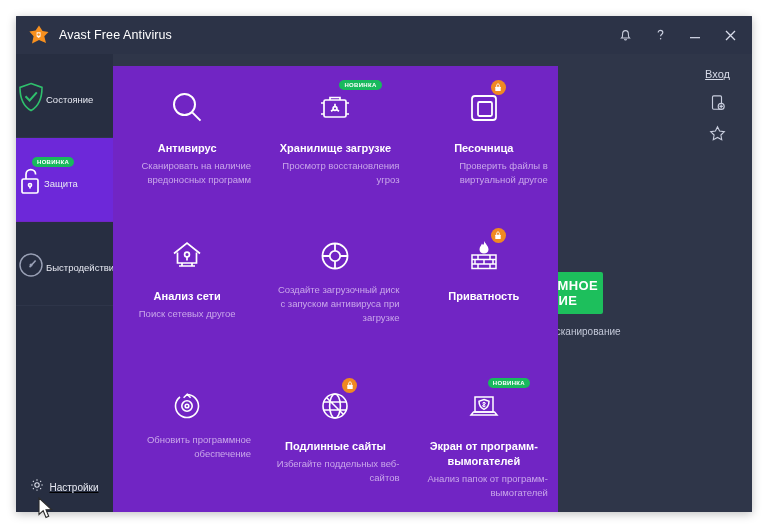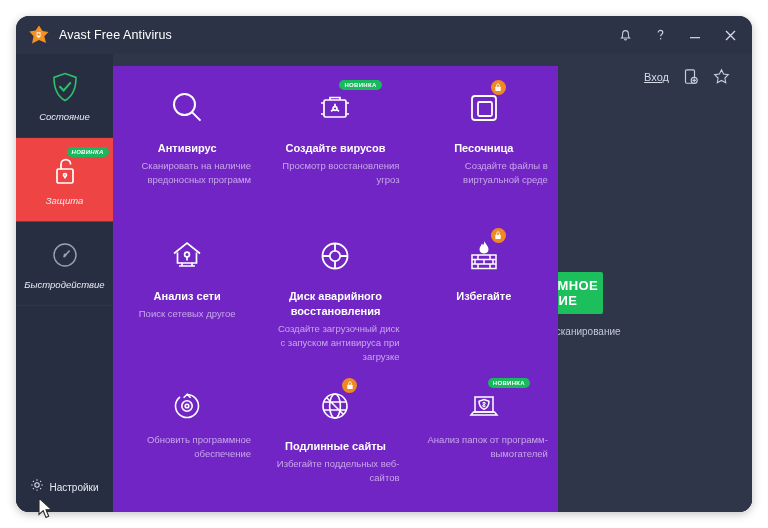--- a/index.html
+++ b/index.html
@@ -9,21 +9,21 @@
     font-family: "Liberation Sans", sans-serif;
     overflow: hidden;
   }
   #root { position: relative; width: 768px; height: 528px; background: #ffffff; }
 
   
   .desktop {
     position: absolute; left: 16px; top: 16px;
     width: 736px; height: 496px;
     background: #2f3649;
-    border-radius: 13px;
+    border-radius: 1px;
     overflow: hidden;
     box-shadow: 0 2px 10px rgba(0,0,0,0.25);
   }
   .desk-shape-a {
     position: absolute; right: -40px; top: 300px;
     width: 360px; height: 260px;
     background: #333b4f;
     transform: skewY(-14deg);
   }
   .desk-shape-b {
@@ -69,52 +69,52 @@
 
   
   .sidebar {
     position: absolute; left: 0; top: 0;
     width: 97px; height: 458px;
     background: #272e41;
   }
   .side-item {
     position: relative;
     height: 83px;
-    display: flex; flex-direction: column;
-    align-items: center; justify-content: center;
+    display: flex; 
+    align-items: center; justify-content: flex-start;
     cursor: pointer;
     border-bottom: 1px solid #2e3549;
-    font-style: italic;
-  }
-  .side-item.active { background: #ef4444; border-bottom-color: #7125c4; }
+  }
+  .side-item.active { background: #6d28d9; border-bottom-color: #7125c4; }
   .side-icon { height: 34px; display: flex; align-items: flex-end; justify-content: center; position: relative; }
   .side-label {
     margin-top: 8px; color: #e7e9f2; font-size: 9.5px; text-align: center; white-space: nowrap;
   }
   .badge-new {
     position: absolute;
     background: #18b95d; color: #ffffff;
     font-size: 6px; font-weight: bold; letter-spacing: .3px;
     padding: 2px 5px 2px 5px; border-radius: 7px;
     white-space: nowrap;
   }
   .side-badge { top: -6px; left: 16px; }
 
   .settings-row {
     position: absolute; bottom: 16px; left: 0; width: 97px;
     display: flex; align-items: center; justify-content: center; gap: 5px;
     cursor: pointer;
+    text-decoration: underline;
   }
   .settings-label { color: #e7e9f2; font-size: 10px; }
 
   
   .hidden-main { position: absolute; left: 97px; top: 0; width: 639px; height: 458px; }
   .topbar-right {
     position: absolute; right: 22px; top: 14px;
-    display: flex; align-items: center; gap: 14px;
+    display: flex; align-items: center; gap: 14px; flex-direction: column;
   }
   .login-link { color: #d7dbe8; font-size: 11px; text-decoration: underline; cursor: pointer; }
   .tbi { color: #c9cede; cursor: pointer; display: flex; align-items: center; }
 
   .green-btn {
     position: absolute; left: 350px; top: 218px;
     height: 42px; width: 140px;
     background: #1dbf5c; color: #ffffff;
     display: flex; align-items: center; justify-content: center;
     font-size: 13px; font-weight: bold; letter-spacing: .4px;
@@ -293,39 +293,39 @@
             <div class="tile-icon">
               <svg width="44" height="42" viewBox="0 0 44 42" fill="none" stroke="#ffffff" stroke-width="1.7">
                 <rect x="11" y="13" width="22" height="17" rx="1.5"></rect>
                 <path d="M17 13 L17 10.5 L27 10.5 L27 13"></path>
                 <path d="M8 16 L11 16 M8 27 L11 27 M33 16 L36 16 M33 27 L36 27"></path>
                 <circle cx="22" cy="21.5" r="1.9"></circle>
                 <path d="M22 19.4 L22 16.8 M20.2 22.7 L18 24.3 M23.8 22.7 L26 24.3"></path>
               </svg>
               <div class="badge-new tile-badge">НОВИНКА</div>
             </div>
-            <div class="tile-title">Создайте вирусов</div>
+            <div class="tile-title">Хранилище загрузке</div>
             <div class="tile-desc">Просмотр восстановления угроз</div>
           </div>
 
           <div class="tile">
             <div class="tile-icon">
               <svg width="42" height="42" viewBox="0 0 42 42" fill="none" stroke="#ffffff" stroke-width="1.8">
                 <rect x="9" y="9" width="24" height="24" rx="3"></rect>
                 <rect x="15" y="15" width="14" height="14" rx="1.5"></rect>
               </svg>
               <div class="lock-badge">
                 <svg width="8" height="9" viewBox="0 0 8 9" fill="none" stroke="#ffffff" stroke-width="1">
                   <rect x="1.3" y="3.7" width="5.4" height="4.3" rx="0.6" fill="#ffffff" stroke="none"></rect>
                   <path d="M2.6 3.7 L2.6 2.5 C2.6 1.6 3.2 1 4 1 C4.8 1 5.4 1.6 5.4 2.5 L5.4 3.7"></path>
                 </svg>
               </div>
             </div>
             <div class="tile-title">Песочница</div>
-            <div class="tile-desc">Создайте файлы в виртуальной среде</div>
+            <div class="tile-desc">Проверить файлы в виртуальной другое</div>
           </div>
 
           <div class="tile">
             <div class="tile-icon">
               <svg width="42" height="42" viewBox="0 0 42 42" fill="none" stroke="#ffffff" stroke-width="1.7">
                 <path d="M8 18.5 L21 8 L34 18.5"></path>
                 <path d="M11.5 17.5 L11.5 28 L30.5 28 L30.5 17.5"></path>
                 <circle cx="21" cy="19.5" r="2.4"></circle>
                 <path d="M21 21.9 L21 25.5 M16 28 L16 31 M26 28 L26 31 M13 31 L29 31"></path>
               </svg>
@@ -335,39 +335,38 @@
           </div>
 
           <div class="tile">
             <div class="tile-icon">
               <svg width="42" height="42" viewBox="0 0 42 42" fill="none" stroke="#ffffff" stroke-width="1.8">
                 <circle cx="21" cy="21" r="12.5"></circle>
                 <circle cx="21" cy="21" r="5.2"></circle>
                 <path d="M21 8.5 L21 15.8 M21 26.2 L21 33.5 M8.5 21 L15.8 21 M26.2 21 L33.5 21"></path>
               </svg>
             </div>
-            <div class="tile-title">Диск аварийного восстановления</div>
             <div class="tile-desc">Создайте загрузочный диск с запуском антивируса при загрузке</div>
           </div>
 
           <div class="tile">
             <div class="tile-icon">
               <svg width="42" height="42" viewBox="0 0 42 42" fill="none" stroke="#ffffff" stroke-width="1.5">
                 <path d="M21 6 C23.5 10 25.5 11.5 25.5 14.5 C25.5 17 23.5 18.5 21 18.5 C18.5 18.5 16.5 17 16.5 14.5 C16.5 12 18 11 19 8.5 C19.6 10.5 21.5 10.5 21 6 Z" fill="#ffffff" stroke="none"></path>
                 <rect x="9" y="20" width="24" height="13.5"></rect>
                 <path d="M9 24.5 L33 24.5 M9 29 L33 29 M15 20 L15 24.5 M27 20 L27 24.5 M12 24.5 L12 29 M21 24.5 L21 29 M30 24.5 L30 29 M15 29 L15 33.5 M27 29 L27 33.5"></path>
               </svg>
               <div class="lock-badge">
                 <svg width="8" height="9" viewBox="0 0 8 9" fill="none" stroke="#ffffff" stroke-width="1">
                   <rect x="1.3" y="3.7" width="5.4" height="4.3" rx="0.6" fill="#ffffff" stroke="none"></rect>
                   <path d="M2.6 3.7 L2.6 2.5 C2.6 1.6 3.2 1 4 1 C4.8 1 5.4 1.6 5.4 2.5 L5.4 3.7"></path>
                 </svg>
               </div>
             </div>
-            <div class="tile-title">Избегайте</div>
+            <div class="tile-title">Приватность</div>
           </div>
 
           <div class="tile">
             <div class="tile-icon">
               <svg width="42" height="42" viewBox="0 0 42 42" fill="none" stroke="#ffffff" stroke-width="1.6">
                 <path d="M21 9.5 C27.3 9.5 32.5 14.7 32.5 21 C32.5 27.3 27.3 32.5 21 32.5 C14.7 32.5 9.5 27.3 9.5 21 C9.5 17.3 11.2 14.1 14 12"></path>
                 <path d="M17.6 12.8 L21.2 9.2 L24.6 12.8" stroke-linejoin="round"></path>
                 <circle cx="21" cy="21" r="5.2"></circle>
                 <circle cx="21" cy="21" r="1.8"></circle>
               </svg>
@@ -396,20 +395,21 @@
           <div class="tile">
             <div class="tile-icon">
               <svg width="44" height="42" viewBox="0 0 44 42" fill="none" stroke="#ffffff" stroke-width="1.5">
                 <path d="M13 12 L31 12 L31 27 L13 27 Z"></path>
                 <path d="M9 30 L35 30 L32.5 27 L11.5 27 Z"></path>
                 <path d="M22 14.5 L27 16.3 C27 20.3 25.4 22.8 22 24.4 C18.6 22.8 17 20.3 17 16.3 Z"></path>
                 <path d="M22 17.4 L22 21.4 M20.6 18.4 C20.6 17.7 21.2 17.3 22 17.3 C22.8 17.3 23.4 17.7 23.4 18.4 C23.4 19.8 20.6 19.4 20.6 20.7 C20.6 21.4 21.2 21.8 22 21.8 C22.8 21.8 23.4 21.4 23.4 20.7" stroke-width="1"></path>
               </svg>
               <div class="badge-new tile-badge">НОВИНКА</div>
             </div>
+            <div class="tile-title">Экран от программ-вымогателей</div>
             <div class="tile-desc">Анализ папок от программ-вымогателей</div>
           </div>
 
         </div>
       </div>
     </div>
   </div>
 
   <div class="cursor">
     <svg width="17" height="24" viewBox="0 0 17 24">

